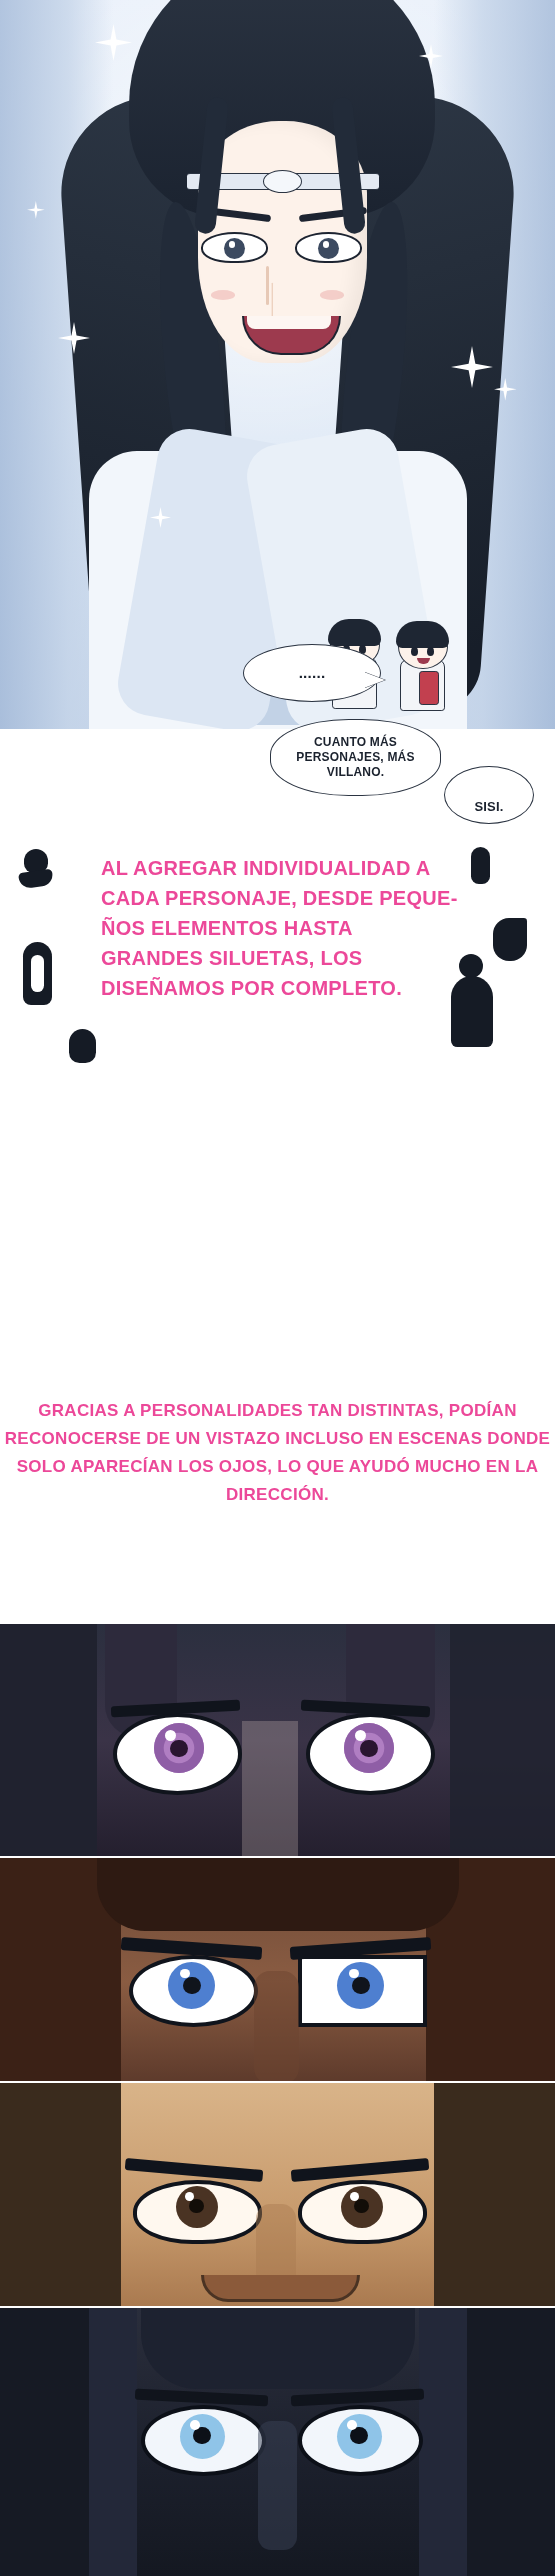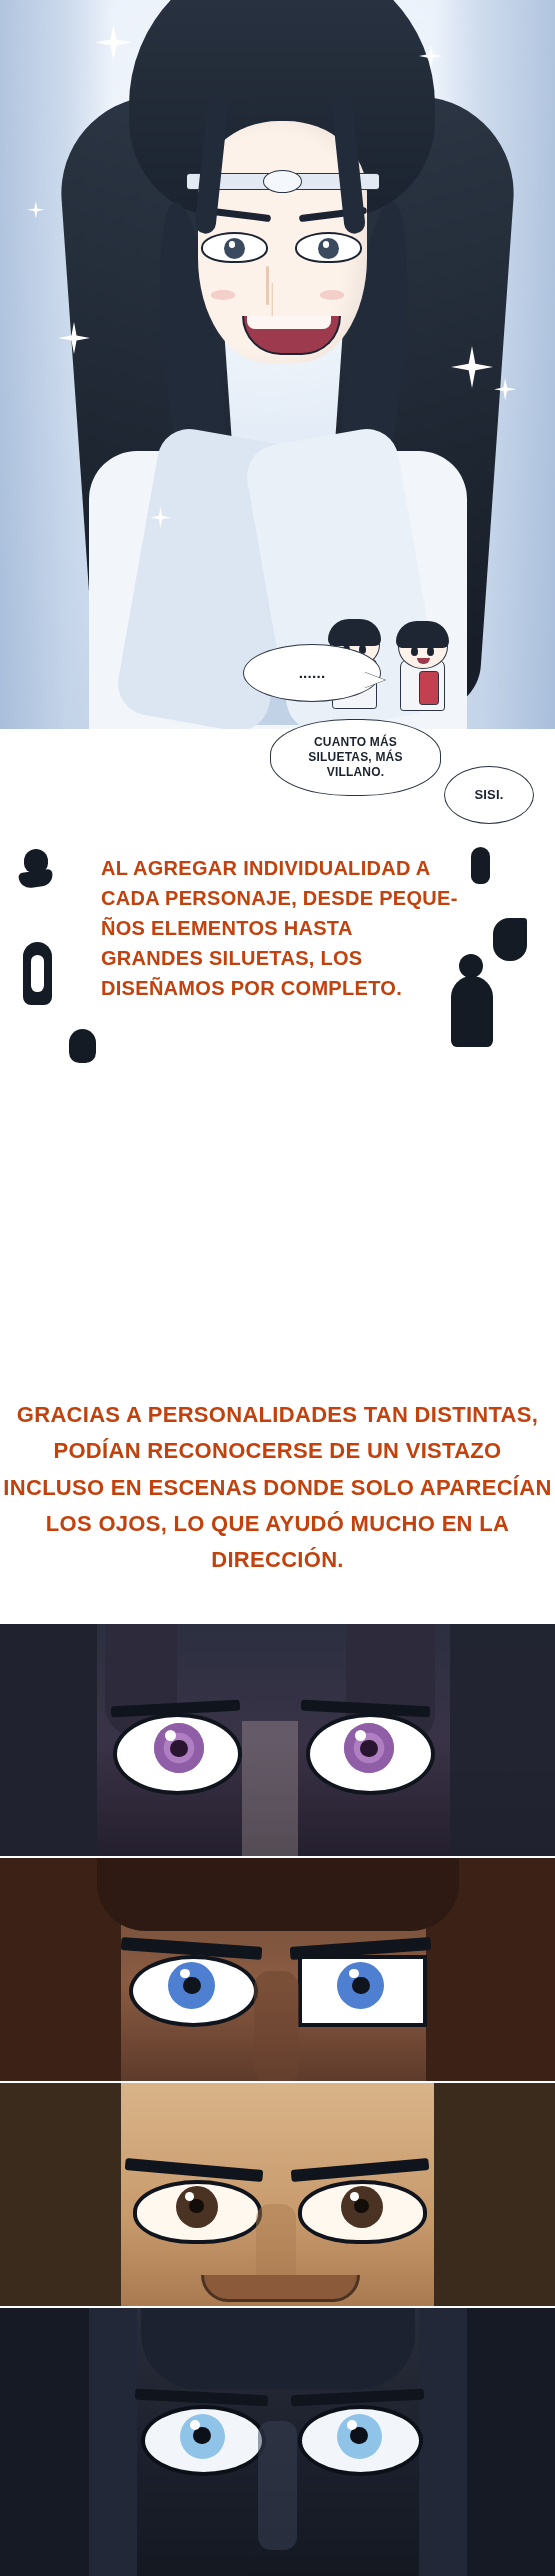--- a/index.html
+++ b/index.html
@@ -207,37 +207,38 @@
     border-left:21px solid #fff;
     filter: drop-shadow(1.6px 0.8px 0 #2b3442);
   }
   #bubble-glam {
     left:270px; top:719px; width:171px; height:77px; font-size:12px;
     border-radius:46%;
   }
   #bubble-sisi {
     left:444px; top:766px; width:90px; height:58px; font-size:13px;
     border-radius:50%;
+    align-items:flex-end;
   }
 
   
   .narration {
     position:absolute;
     width:100%;
     text-align:center;
     font-family:"Liberation Sans", sans-serif;
     font-weight:700;
-    color:#c2410c;
+    color:#ec4899;
     text-transform:uppercase;
     letter-spacing:0.3px;
   }
   #narr-1 { top:853px; left:0; font-size:20px; line-height:1.5;
             padding:0 97px 0 101px; box-sizing:border-box; text-align:left;}
   #narr-2 { top:1191px; left:0; font-size:21px; line-height:1.6; }
-  #narr-3 { top:1397px; left:0; font-size:22px; line-height:1.65; }
+  #narr-3 { top:1397px; left:0; font-size:17px; line-height:1.65; }
 
   
   .silh { position:absolute; background:#151b25; }
 
   
   .eye-panel {
     position:absolute; left:0; width:555px; overflow:hidden;
     border-top:2.4px solid #ffffff; border-bottom:2.4px solid #ffffff;
   }
   #eyepanel-1 { top:1622px; height:233px;
@@ -337,21 +338,21 @@
       <div style="position:absolute;left:21px;bottom:6.4px;width:17.7px;height:32px;background:#c2404f;border:1.6px solid #2b3442;border-radius:3.2px;"></div>
     </div>
   </div>
 
   <div class="bubble" id="bubble-dots">
     <span>......</span>
     <span class="tail"></span>
   </div>
 
   <div class="bubble" id="bubble-glam">
-    <span>CUANTO MÁS SILUETAS, MÁS VILLANO.</span>
+    <span>CUANTO MÁS PERSONAJES, MÁS VILLANO.</span>
   </div>
 
   <div class="bubble" id="bubble-sisi">
     <span>SISI.</span>
   </div>
 
   <div class="silh" style="left:24px; top:849px; width:24px; height:24px; border-radius:50% 50% 40% 40%;"></div>
   <div class="silh" style="left:19.3px; top:871px; width:34px; height:16px; border-radius:4.8px 4.8px 13px 13px; transform:rotate(-8deg);"></div>
   <div class="silh" style="left:22.5px; top:942px; width:29px; height:63px; border-radius:14.5px 14.5px 8px 8px;"></div>
   <div class="silh" style="left:31px; top:955px; width:13px; height:37px; background:#ffffff; border-radius:6.4px;"></div>

